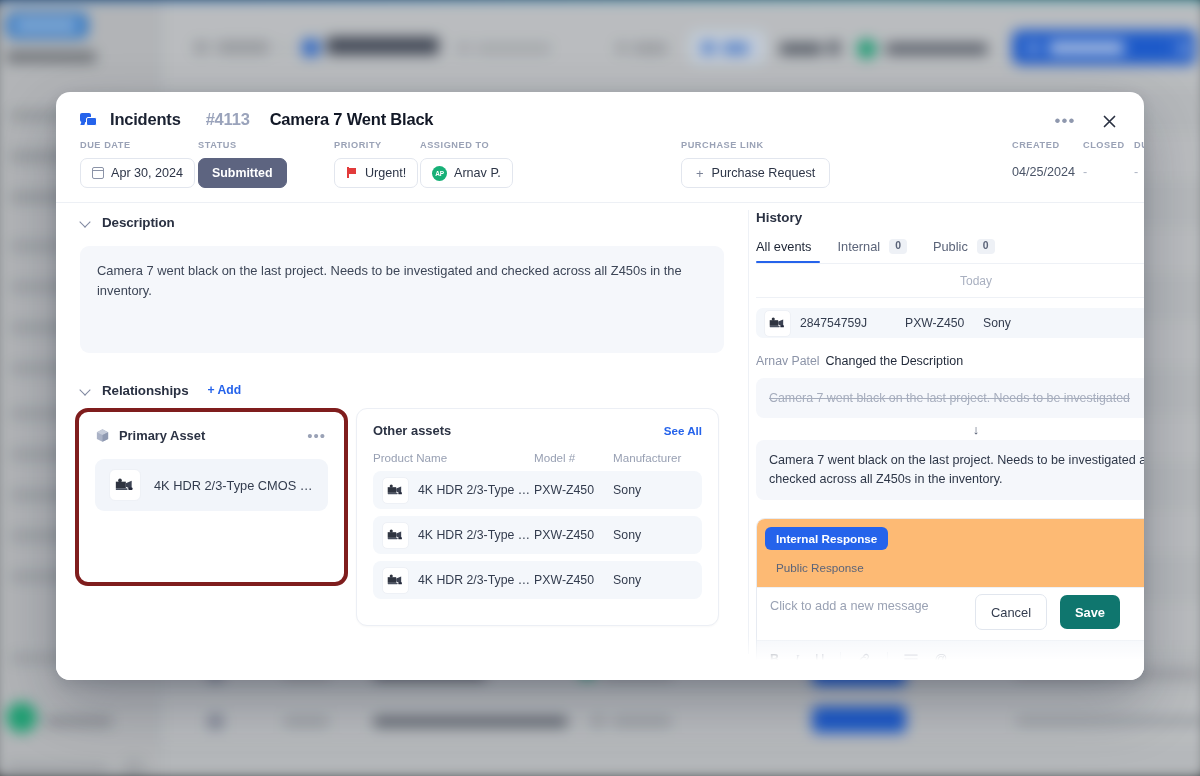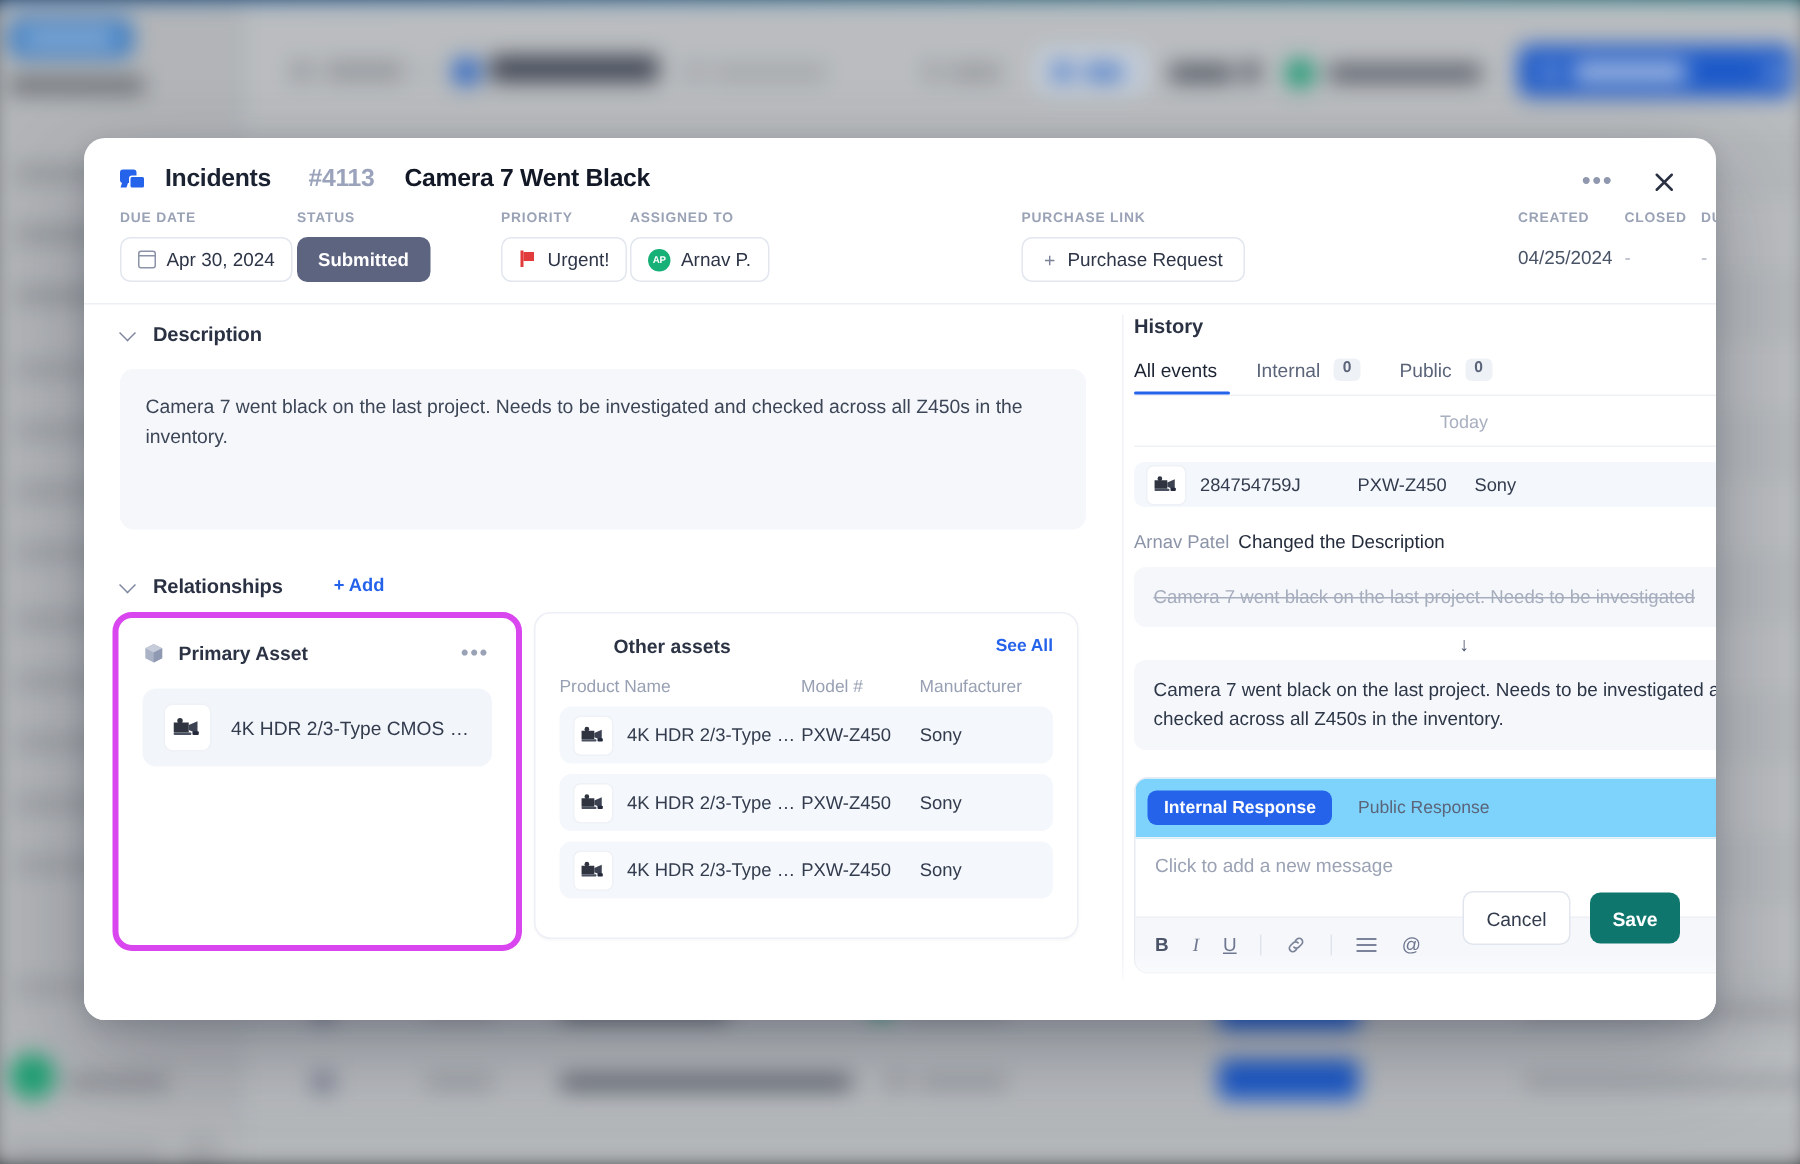--- a/index.html
+++ b/index.html
@@ -81,46 +81,46 @@
 
   
   .m-left{position:absolute;left:24px;top:118px;width:644px;bottom:0;}
   .m-right{position:absolute;left:700px;top:118px;width:440px;}
   .col-sep{position:absolute;left:692px;top:118px;width:1px;height:444px;background:#eef1f6;}
 
   .sec-head{display:flex;align-items:center;gap:11px;height:24px;}
   .chev{width:11px;height:11px;position:relative;cursor:pointer;}
   .chev::after{content:"";position:absolute;left:1px;top:1px;width:7px;height:7px;border-right:1.7px solid #7f88a0;border-bottom:1.7px solid #7f88a0;transform:rotate(45deg);}
   .sec-title{font-size:13.4px;font-weight:700;color:#2a3142;letter-spacing:-.1px;}
-  .add-link{font-size:12.2px;font-weight:600;color:#2563eb;cursor:pointer;margin-left:23px;}
+  .add-link{font-size:12.2px;font-weight:600;color:#2563eb;cursor:pointer;margin-left:8px;}
 
   .desc-box{margin-top:12px;height:107px;background:#f5f7fb;border-radius:9px;padding:15px 17px;box-sizing:border-box;}
   .desc-text{font-size:12.9px;line-height:20px;color:#3d4657;max-width:586px;}
 
   .rel-head{margin-top:25px;}
 
   .rel-area{position:relative;margin-top:11px;height:218px;}
-  .primary-card{position:absolute;left:-5px;top:-5px;width:273px;height:226px;
-    background:#fff;border:4px solid #d946ef;border-radius:13px;box-sizing:border-box;}
+  .primary-card{position:absolute;left:-5px;top:-5px;width:273px;height:178px;
+    background:#fff;border:4px solid #7f1d1d;border-radius:13px;box-sizing:border-box;}
   .pc-inner{position:absolute;inset:0;padding:16px 16px 0 16px;box-sizing:border-box;}
   .pc-top{display:flex;align-items:center;justify-content:space-between;}
   .pc-left{display:flex;align-items:center;gap:9px;}
   .cube-ic{width:15px;height:15px;position:relative;}
   .cube-ic svg{display:block;}
   .pc-title{font-size:12.9px;font-weight:700;color:#2c3344;}
   .pc-dots{color:#9aa2b6;font-size:15px;line-height:4px;letter-spacing:1px;cursor:pointer;padding:3px 2px;}
   .asset-chip{margin-top:16px;height:52px;background:#f2f5fa;border-radius:9px;display:flex;align-items:center;gap:13px;padding:0 14px;box-sizing:border-box;cursor:pointer;}
   .cam-th{width:30px;height:30px;border-radius:6px;background:#fff;border:1px solid #eef1f6;display:flex;align-items:center;justify-content:center;flex:0 0 auto;}
   .asset-name{font-size:12.8px;color:#333c4e;white-space:nowrap;overflow:hidden;text-overflow:ellipsis;}
 
   .other-card{position:absolute;left:276px;top:-5px;width:363px;height:218px;
     background:#fff;border:1px solid #eceff5;border-radius:11px;box-sizing:border-box;padding:14px 16px 0 16px;
     box-shadow:0 1px 2px rgba(17,24,39,.03);}
   .oc-top{display:flex;align-items:center;justify-content:space-between;}
-  .oc-title{font-size:12.9px;font-weight:700;color:#2c3344;margin-left:36px;}
+  .oc-title{font-size:12.9px;font-weight:700;color:#2c3344;}
   .see-all{font-size:11.6px;font-weight:600;color:#2563eb;cursor:pointer;}
   .oc-cols{display:flex;margin-top:13px;font-size:11.6px;color:#98a0b3;}
   .oc-row{display:flex;align-items:center;height:38px;background:#f4f7fb;border-radius:8px;margin-top:7px;cursor:pointer;}
   .c1{width:163px;display:flex;align-items:center;gap:9px;padding-left:9px;box-sizing:border-box;}
   .c2{width:80px;}
   .c3{width:90px;}
   .oc-cols .c1{padding-left:0;}
   .cam-sm{width:25px;height:25px;border-radius:5px;background:#fff;border:1px solid #eef1f6;display:flex;align-items:center;justify-content:center;flex:0 0 auto;}
   .cell-txt{font-size:12.3px;color:#333c4e;white-space:nowrap;overflow:hidden;text-overflow:ellipsis;}
 
@@ -146,21 +146,21 @@
   .ev-user{font-size:12.3px;color:#8c94a8;}
   .ev-act{font-size:12.5px;color:#242c3c;font-weight:500;margin-left:6px;}
 
   .diff-old{margin-top:10px;background:#f5f7fb;border-radius:8px;padding:11px 13px;box-sizing:border-box;
     font-size:12.4px;line-height:18px;color:#a6adbd;text-decoration:line-through;}
   .diff-arrow{height:22px;display:flex;align-items:center;justify-content:center;color:#49536a;font-size:13px;}
   .diff-new{background:#f5f7fb;border-radius:8px;padding:11px 13px;box-sizing:border-box;
     font-size:12.6px;line-height:19px;color:#2e3748;}
 
   .composer{margin-top:18px;border:1px solid #e7ebf2;border-radius:9px;overflow:hidden;}
-  .comp-tabs{display:flex;align-items:flex-start;gap:6px;padding:8px 8px;border-bottom:1px solid #eef1f6;background:#7dd3fc;}
+  .comp-tabs{display:flex;align-items:flex-start;gap:6px;padding:8px 8px;border-bottom:1px solid #eef1f6;background:#fdba74;flex-direction:column;}
   .ctab{font-size:11.7px;color:#5b6479;padding:5px 11px;border-radius:6px;cursor:pointer;white-space:nowrap;}
   .ctab.on{background:#2563eb;color:#fff;font-weight:600;}
   .comp-body{height:52px;padding:11px 13px;box-sizing:border-box;font-size:12.7px;color:#9aa2b4;cursor:text;}
   .comp-tools{height:36px;background:#f5f7fb;border-top:1px solid #eef1f6;display:flex;align-items:center;padding:0 13px;gap:16px;}
   .tb{font-size:12.6px;color:#6f7890;cursor:pointer;display:flex;align-items:center;}
   .tb.b{font-weight:700;color:#4b5468;}
   .tb.i{font-style:italic;font-family:"Liberation Serif",serif;}
   .tb.u{text-decoration:underline;}
   .tdiv{width:1px;height:14px;background:#dfe4ed;}
 

